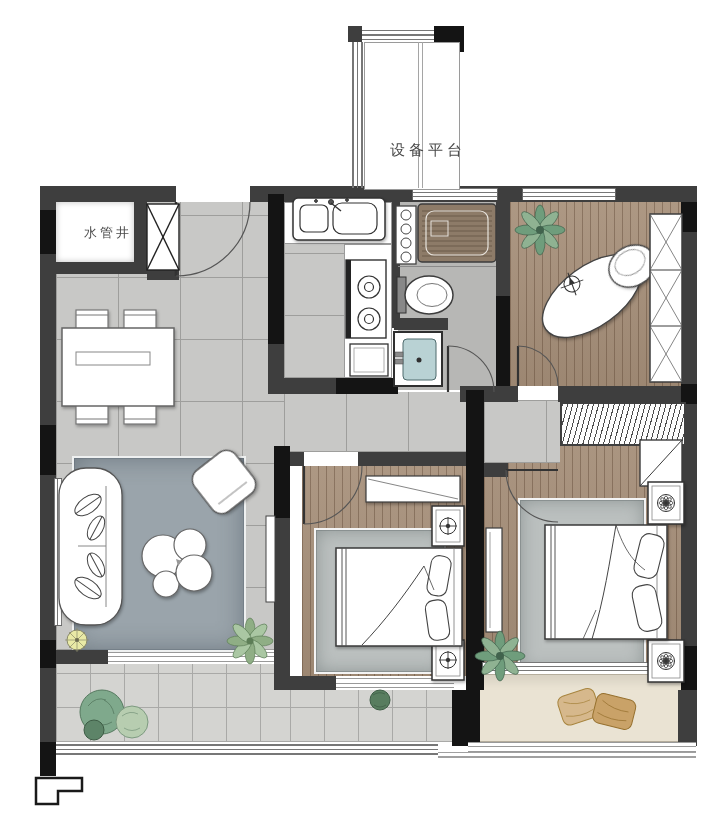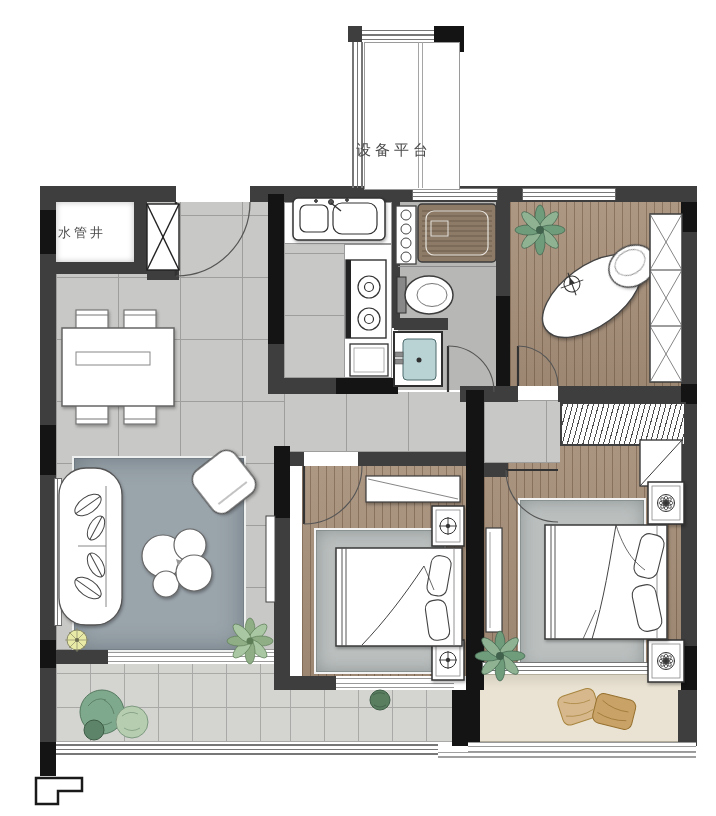--- a/index.html
+++ b/index.html
@@ -31,21 +31,21 @@
   .win-h{background:#fff;background-image:repeating-linear-gradient(180deg,#777 0 1px,transparent 1px 4px);
          border-left:1px solid #666;border-right:1px solid #666;}
   .win-v{background:#fff;background-image:repeating-linear-gradient(90deg,#777 0 1px,transparent 1px 3.5px);
          border-top:1px solid #666;border-bottom:1px solid #666;}
   .sill-h{background:#fff;background-image:repeating-linear-gradient(180deg,#999 0 1px,transparent 1px 4.5px);}
   .rail-h{background-image:repeating-linear-gradient(180deg,#777 0 1.5px,transparent 1.5px 4.5px);}
   .rail-v{background-image:repeating-linear-gradient(90deg,#777 0 1.5px,transparent 1.5px 4.5px);}
   .outline{border:1px solid #9a9a9a;background:#fff;}
   .thinline{border-left:1px solid #a5a5a5;border-right:1px solid #a5a5a5;}
   .bay{background:var(--bay-seat);box-shadow:inset 0 0 0 1px #b5ad9c, inset 0 8px 10px rgba(0,0,0,.08);}
-  .room-label{color:#4a4a4a;font-size:15px;letter-spacing:4px;text-align:left;line-height:1;}
+  .room-label{color:#4a4a4a;font-size:15px;letter-spacing:4px;text-align:right;line-height:1;}
   .room-label.small{font-size:13px;letter-spacing:3px;}
   svg{display:block;}
   .shadow{filter:drop-shadow(1.5px 2.5px 1.5px rgba(0,0,0,.3));}
 </style>
 </head>
 <body>
 
 <div class="stage">
 
   <div class="a wood" style="left:510px;top:202px;width:171px;height:184px"></div>

